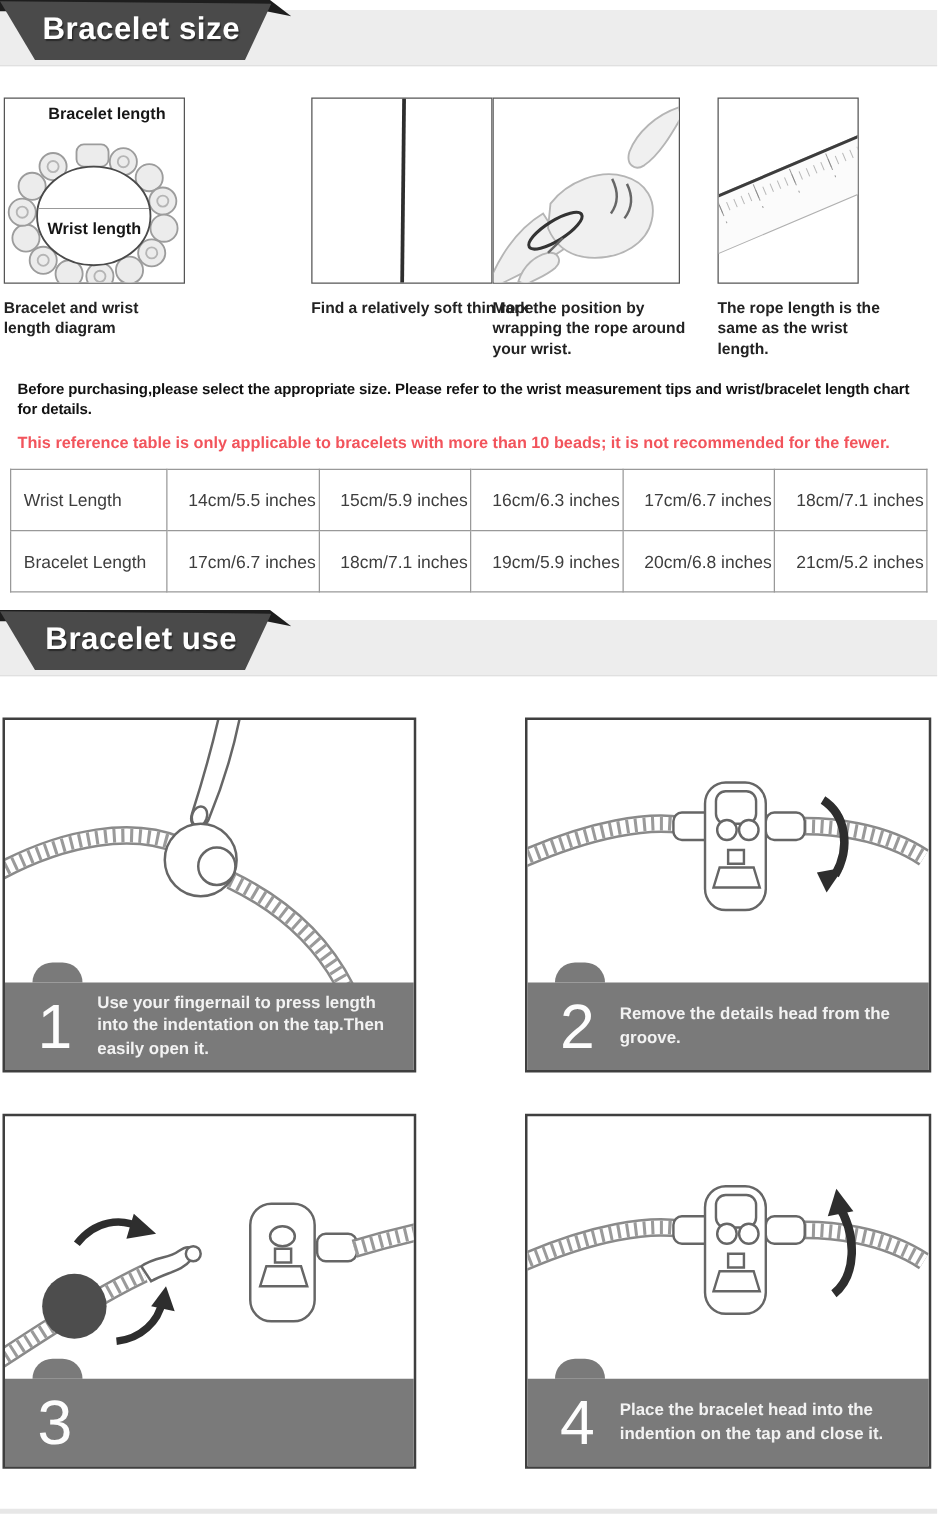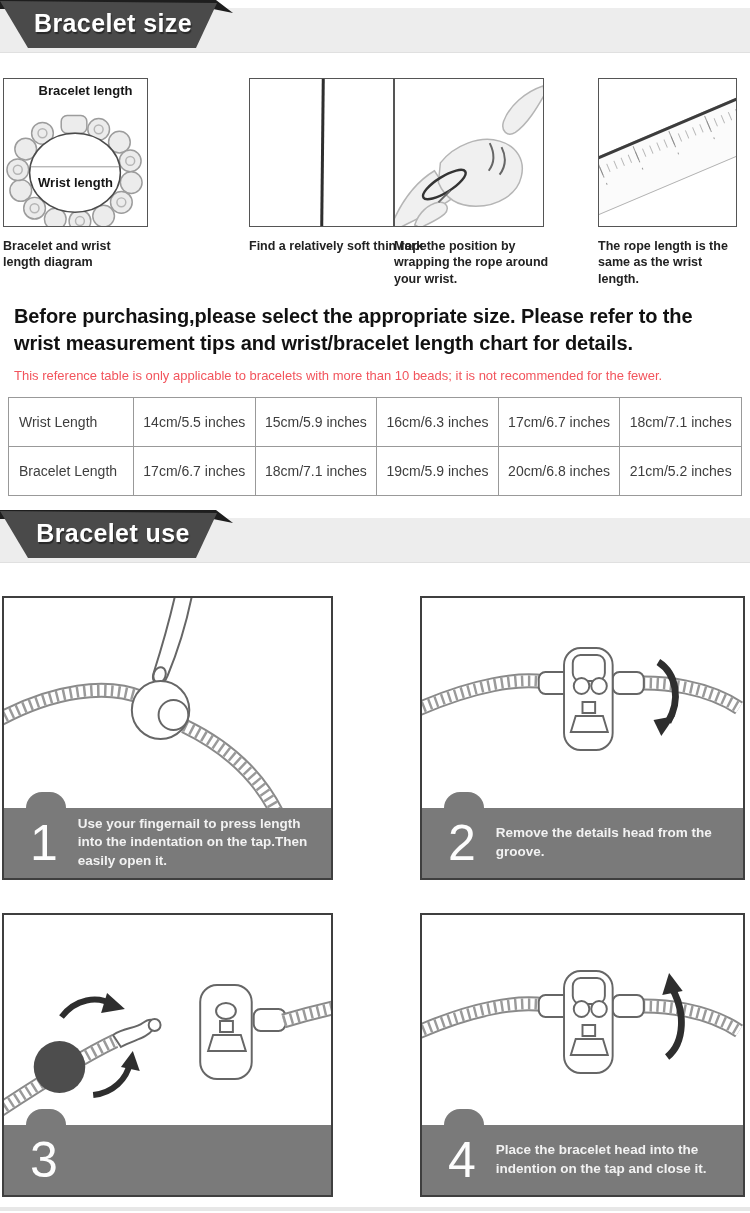--- a/index.html
+++ b/index.html
@@ -15,39 +15,39 @@
                font-size:25px;font-weight:bold;color:#ffffff;letter-spacing:.4px;
                text-shadow:1px 2px 1px rgba(0,0,0,.45);}
 
   
   .figures{display:flex;align-items:flex-start;margin-top:26px;padding-left:3px;}
   .fig{flex:none;}
   .figbox{position:relative;height:147px;border:1.5px solid #555;background:#fff;box-sizing:content-box;}
   .fig1{width:145px;}
   .fig2{width:145px;margin-left:57px;padding-left:44px;}
   .fig3{width:150px;}
-  .fig4{width:139px;margin-left:54px;}
+  .fig4{width:113px;margin-left:30px;}
   .figcap{margin-top:11px;font-size:12.5px;font-weight:bold;color:#222;line-height:1.3;}
   .figcap.center{text-align:left;}
   .figcap.nowrap{white-space:nowrap;}
   .fig3 .figcap{width:160px;}
   .fig4 .figcap{width:148px;}
   .figbox svg{position:absolute;left:0;top:0;width:100%;height:100%;}
   .fig1-top-label{position:absolute;top:4px;left:20px;right:0;text-align:center;font-size:13px;font-weight:bold;color:#161616;}
   .fig1-inner-label{position:absolute;top:96px;left:0;right:0;text-align:center;font-size:13px;font-weight:bold;color:#161616;}
   .rope-line{position:absolute;left:50%;top:0;bottom:0;width:3px;margin-left:-1px;background:#2e2e2e;transform:rotate(.6deg);}
 
   
-  .intro{margin:16px 10px 0 14px;width:722px;font-size:20px;font-weight:bold;color:#111;
+  .intro{margin:16px 10px 0 14px;width:722px;font-size:12px;font-weight:bold;color:#111;
          line-height:1.38;letter-spacing:-.1px;}
-  .note{margin:10px 10px 0 14px;font-size:13px;font-weight:normal;color:#f2545c;white-space:nowrap;}
+  .note{margin:10px 10px 0 14px;font-size:13px;font-weight:bold;color:#f2545c;white-space:nowrap;}
 
   
   .size-table{margin:14px 0 0 8px;border-collapse:collapse;width:734px;table-layout:fixed;}
-  .size-table td{border:1px solid #999;height:48px;font-size:14px;color:#3e3e3e;text-align:center;padding:0 2px;}
+  .size-table td{border:1px solid #999;height:48px;font-size:14px;color:#3e3e3e;text-align:right;padding:0 2px;}
   .size-table td.rowlabel{text-align:left;padding-left:10px;width:112px;}
 
   
   .steps{margin-top:34px;padding-left:2px;display:grid;grid-template-columns:331px 325px;
          column-gap:87px;row-gap:33px;}
   .step-panel{position:relative;height:284px;border:2px solid #3f3f3f;background:#fff;box-sizing:border-box;}
   .step-art{position:absolute;left:0;top:0;width:100%;height:212px;}
   .step-band{position:absolute;left:0;right:0;bottom:0;height:70px;background:#7a7a7a;
              display:flex;align-items:center;}
   .bump{position:absolute;top:-16px;left:22px;width:40px;height:16px;background:#7a7a7a;

